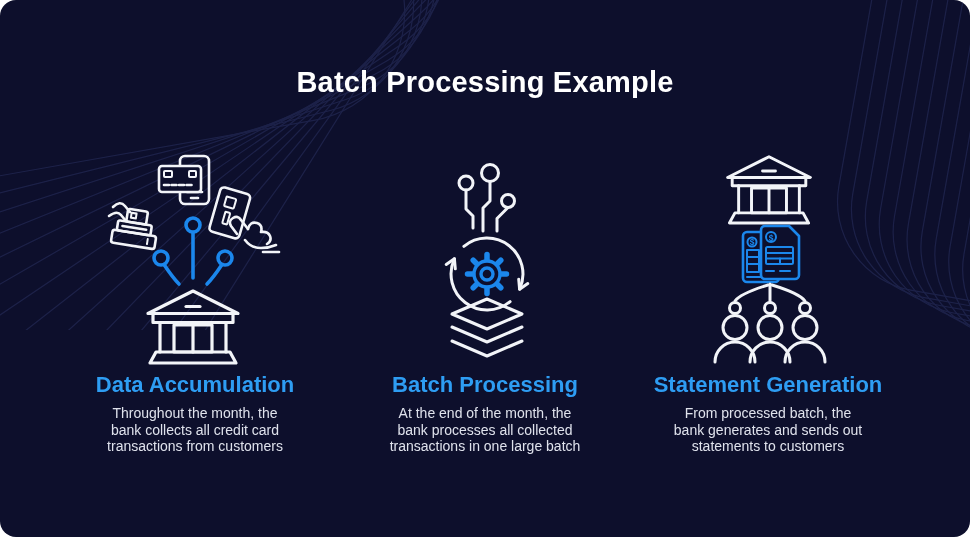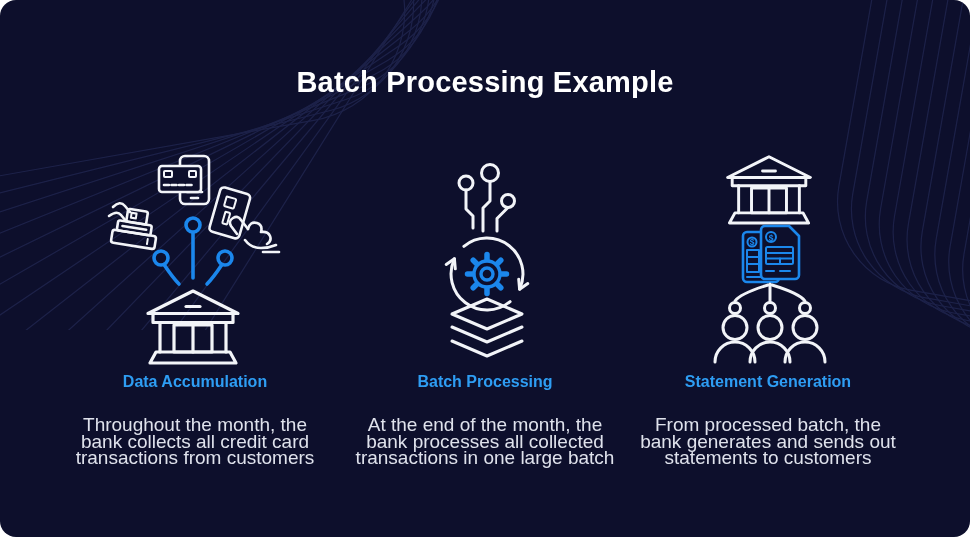--- a/index.html
+++ b/index.html
@@ -13,22 +13,22 @@
     border-radius:16px;overflow:hidden;
   }
   .decor{position:absolute;pointer-events:none}
   .decor-stroke{stroke:var(--decor-line);fill:none;stroke-width:1.2;opacity:.55}
   h1.title{
     position:absolute;top:66px;left:0;width:100%;text-align:center;
     color:#ffffff;font-size:29px;font-weight:700;letter-spacing:.2px;
   }
   .icon-svg{position:absolute}
   .col-text{position:absolute;top:374px;width:270px;text-align:center}
-  .col-text h2{color:var(--accent-blue);font-size:16px;font-weight:700;line-height:1;margin-bottom:27px}
-  .col-text p{color:var(--body-text);font-size:19px;line-height:16.5px;white-space:pre-line}
+  .col-text h2{color:var(--accent-blue);font-size:22px;font-weight:700;line-height:1;margin-bottom:9px}
+  .col-text p{color:var(--body-text);font-size:14px;line-height:16.5px;white-space:pre-line}
   
   .sw{stroke:var(--icon-white);fill:none;stroke-width:3.2;stroke-linecap:round;stroke-linejoin:round}
   .sb{stroke:var(--icon-blue);fill:none;stroke-width:3.2;stroke-linecap:round;stroke-linejoin:round}
   .fbg{fill:var(--background)}
   .w2{stroke-width:2}.w26{stroke-width:2.6}.w3{stroke-width:3}.w34{stroke-width:3.4}
   .w36{stroke-width:3.6}.w55{stroke-width:5.5}
   .dollar{fill:var(--icon-blue);stroke:none;font:700 8.5px "Liberation Sans",sans-serif;text-anchor:middle}
 </style>
 </head>
 <body>

